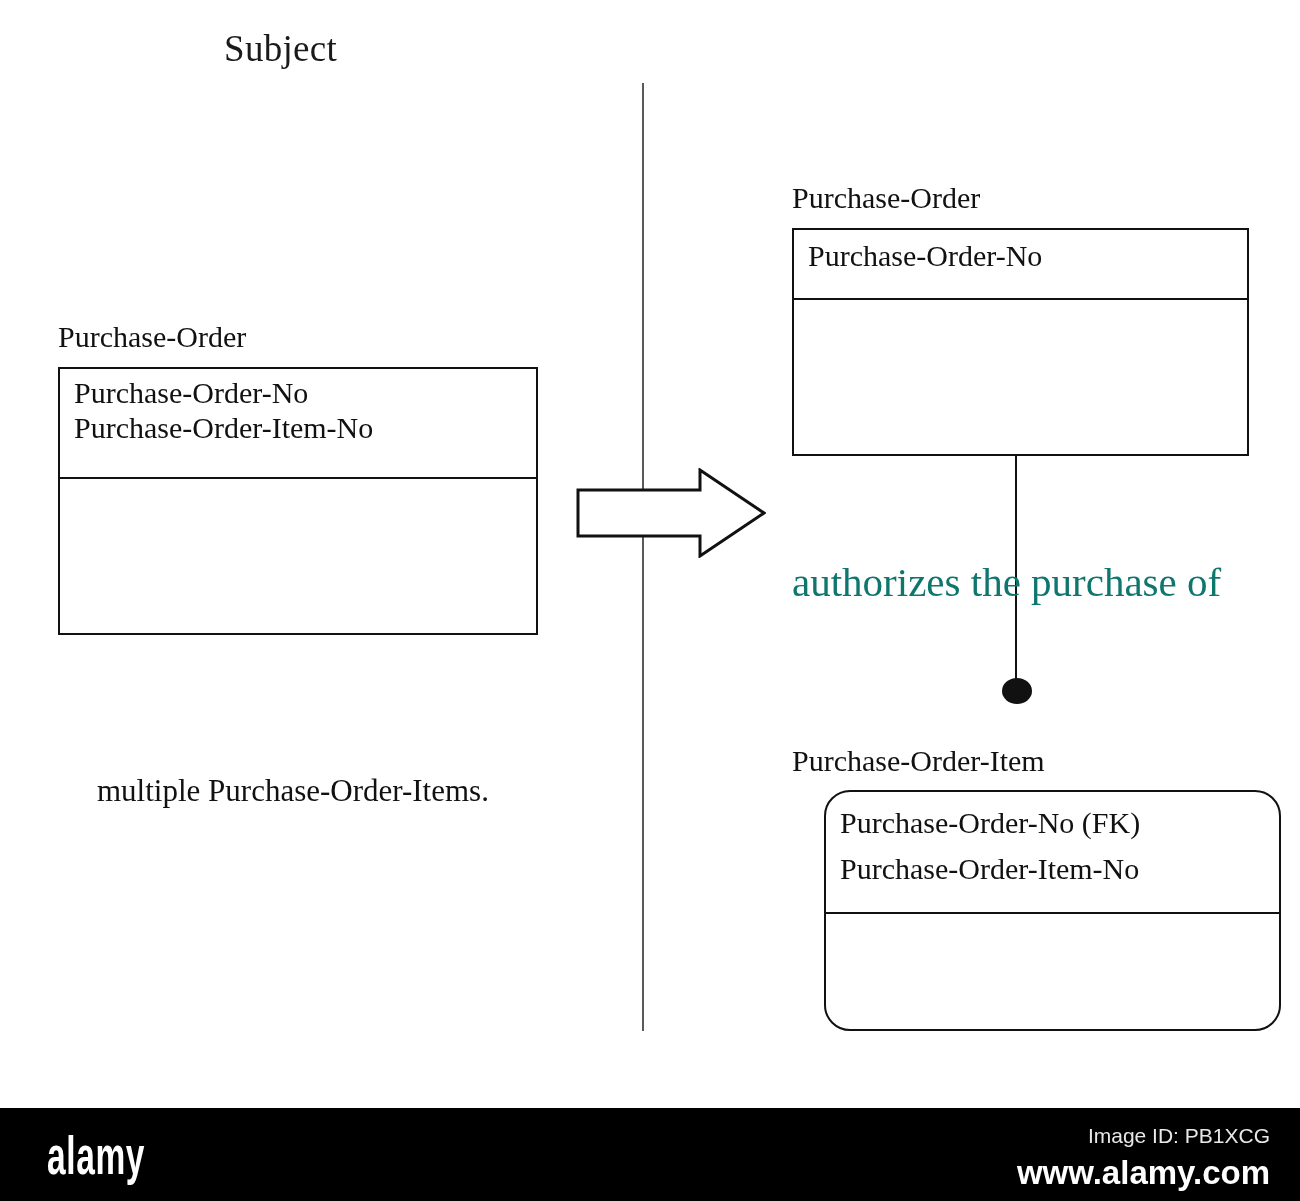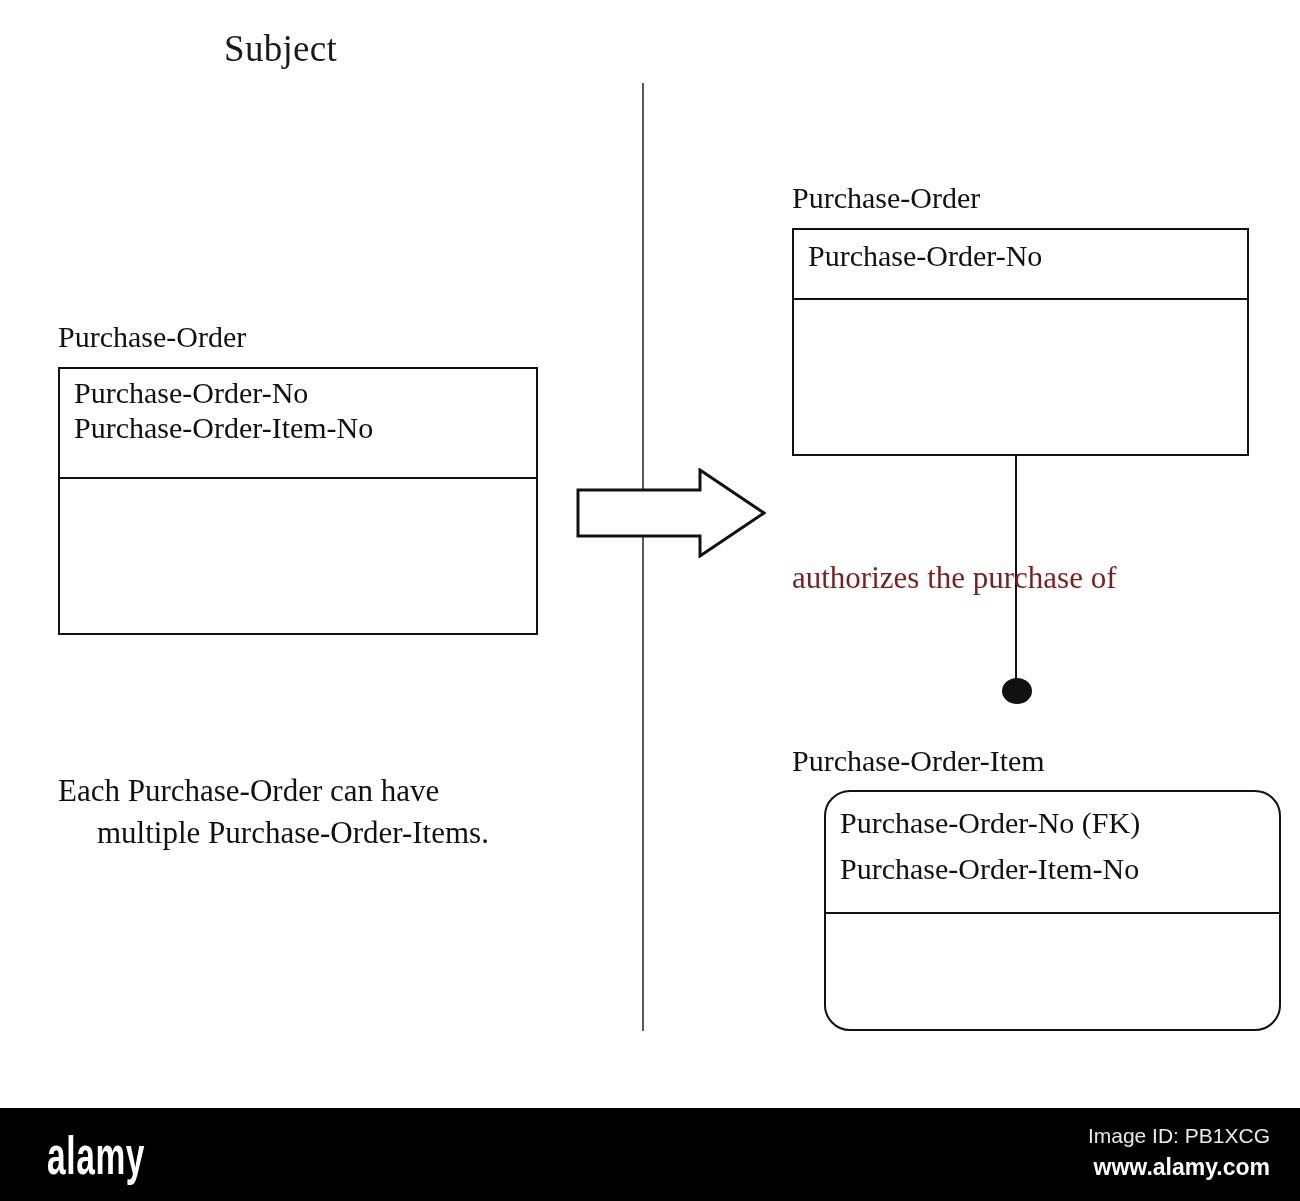--- a/index.html
+++ b/index.html
@@ -115,24 +115,24 @@
     top: 678px;
     width: 30px;
     height: 26px;
     background: #111111;
     border-radius: 50%;
   }
   #rel-label {
     position: absolute;
     left: 792px;
     top: 562px;
-    font-size: 31px;
-    line-height: 1;
-    white-space: nowrap;
-    color: #7f1d1d;
+    font-size: 41px;
+    line-height: 1;
+    white-space: nowrap;
+    color: #0f766e;
   }
 
   
   #refine-arrow {
     position: absolute;
     left: 576px;
     top: 468px;
     width: 190px;
     height: 90px;
   }
@@ -167,21 +167,21 @@
     font-size: 21px;
     line-height: 1;
     color: #e8e8e8;
     white-space: nowrap;
   }
   #watermark-url {
     position: absolute;
     right: 30px;
     top: 48px;
     font-family: "Liberation Sans", "DejaVu Sans", sans-serif;
-    font-size: 23px;
+    font-size: 33px;
     font-weight: 700;
     line-height: 1;
     color: #ffffff;
     white-space: nowrap;
   }
 </style>
 </head>
 <body>
 
 <div id="canvas">
@@ -192,21 +192,20 @@
 
   <div class="entity-name" id="entity-subject-name">Purchase-Order</div>
   <div class="entity-box" id="entity-subject-box">
     <div class="key-area" id="entity-subject-keys">
       <div class="attr">Purchase-Order-No</div>
       <div class="attr">Purchase-Order-Item-No</div>
     </div>
   </div>
 
   <div style="position:absolute; left:58px; top:770px;">
-    <div class="attr" style="font-size:31px; line-height:1.35;">Each Purchase-Order can have</div>
     <div class="attr" style="font-size:31px; line-height:1.35;margin-left:39px;">multiple Purchase-Order-Items.</div>
   </div>
 
   <svg id="refine-arrow" viewBox="0 0 190 90">
     <polygon points="2,22 124,22 124,2 188,45 124,88 124,68 2,68" fill="#ffffff" stroke="#111111" stroke-width="3" stroke-linejoin="miter"></polygon>
   </svg>
 
   <div class="entity-name" id="entity-po-name">Purchase-Order</div>
   <div class="entity-box" id="entity-po-box">
     <div class="key-area" id="entity-po-keys">

